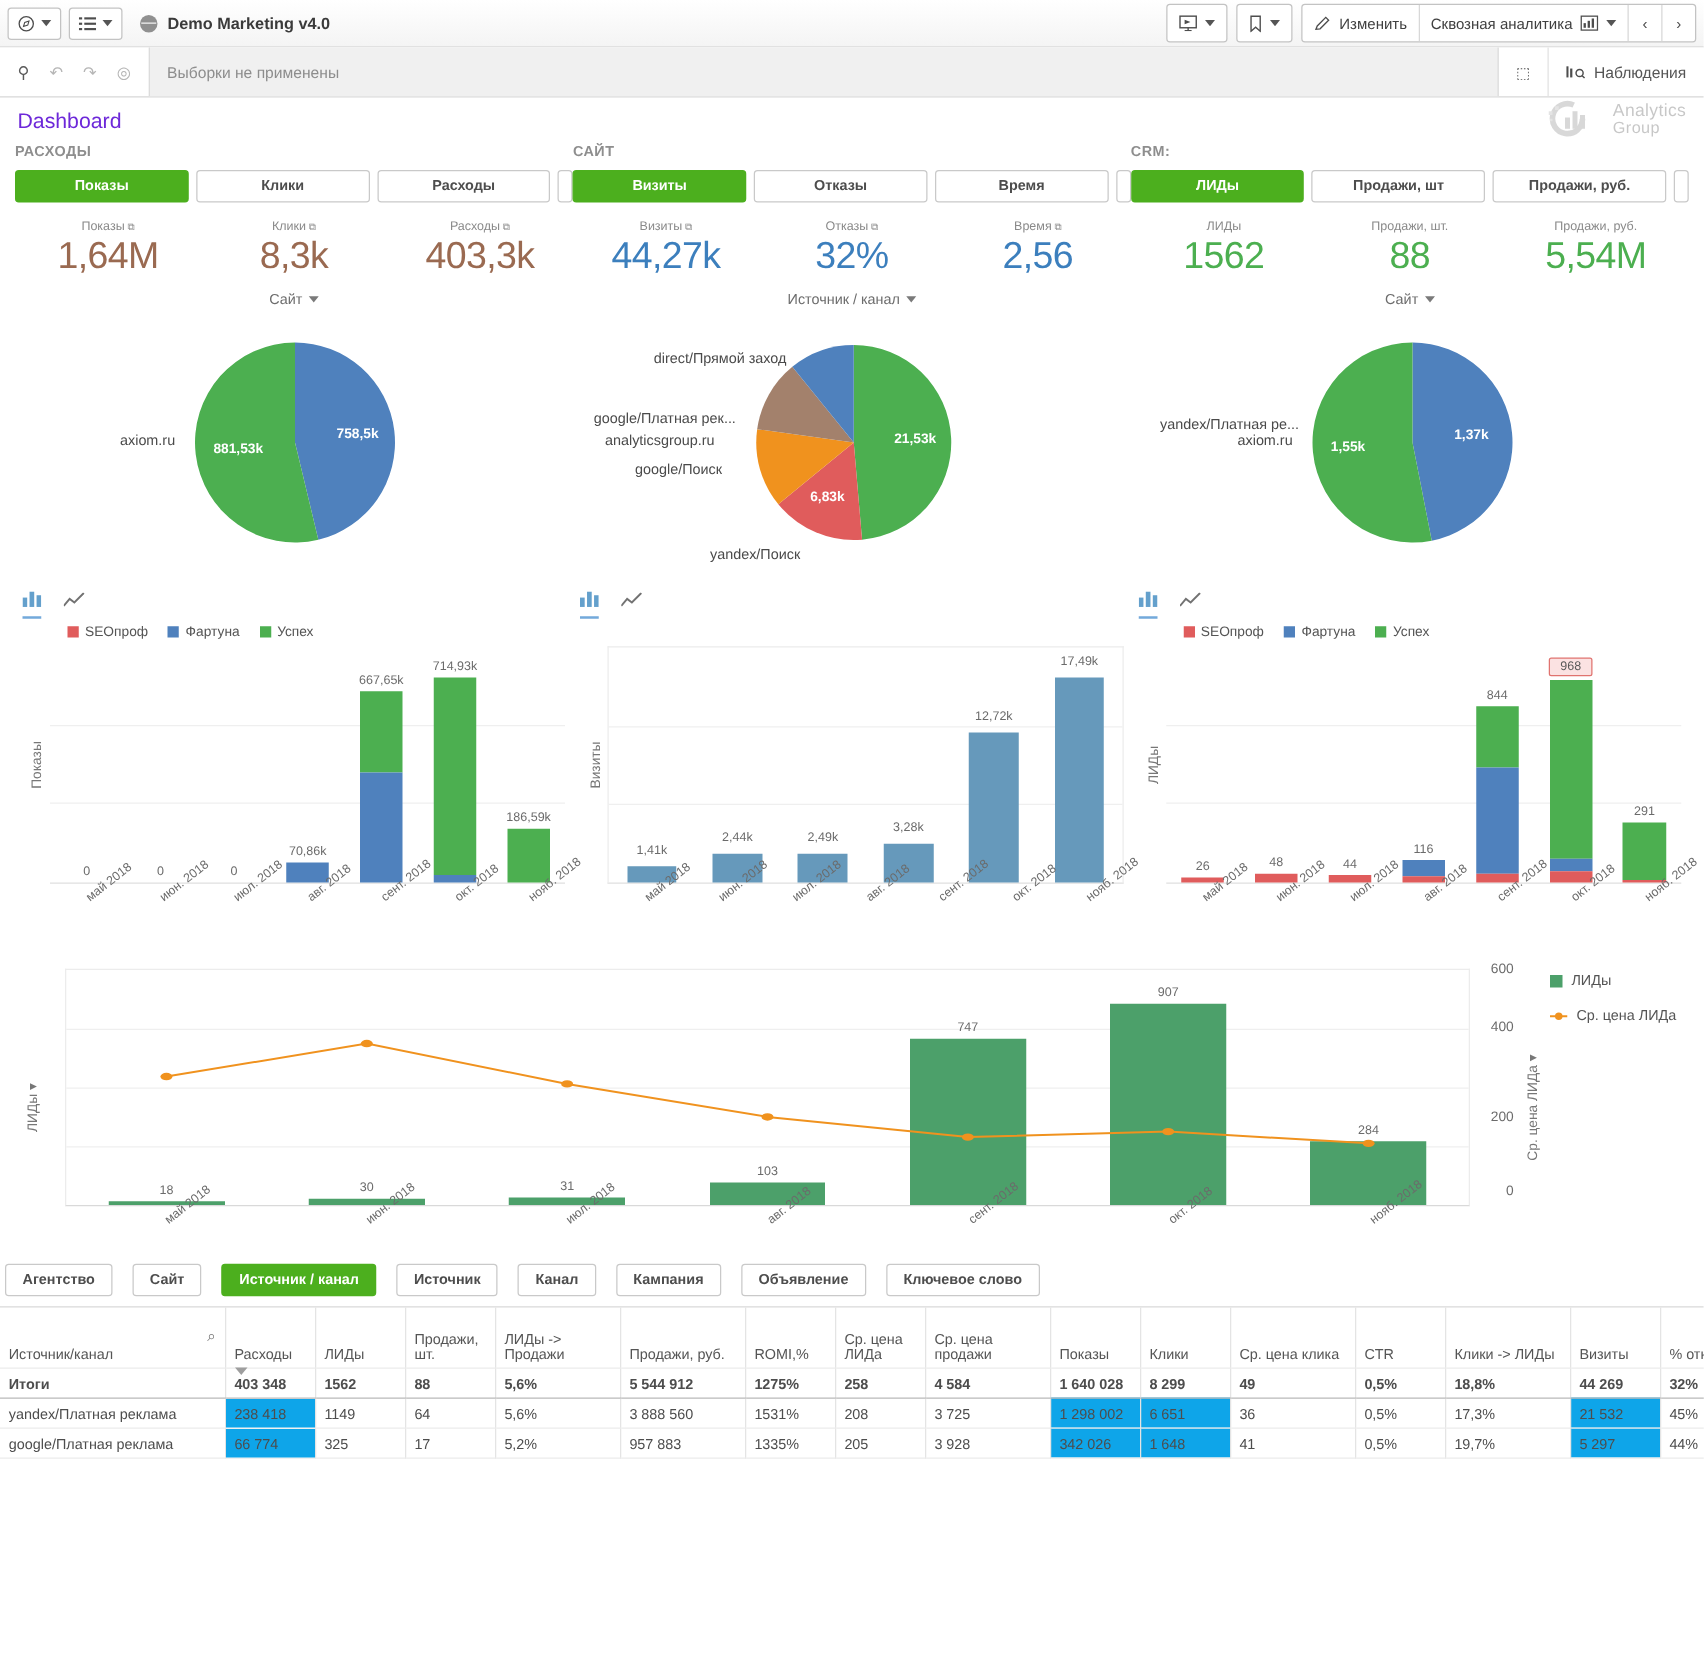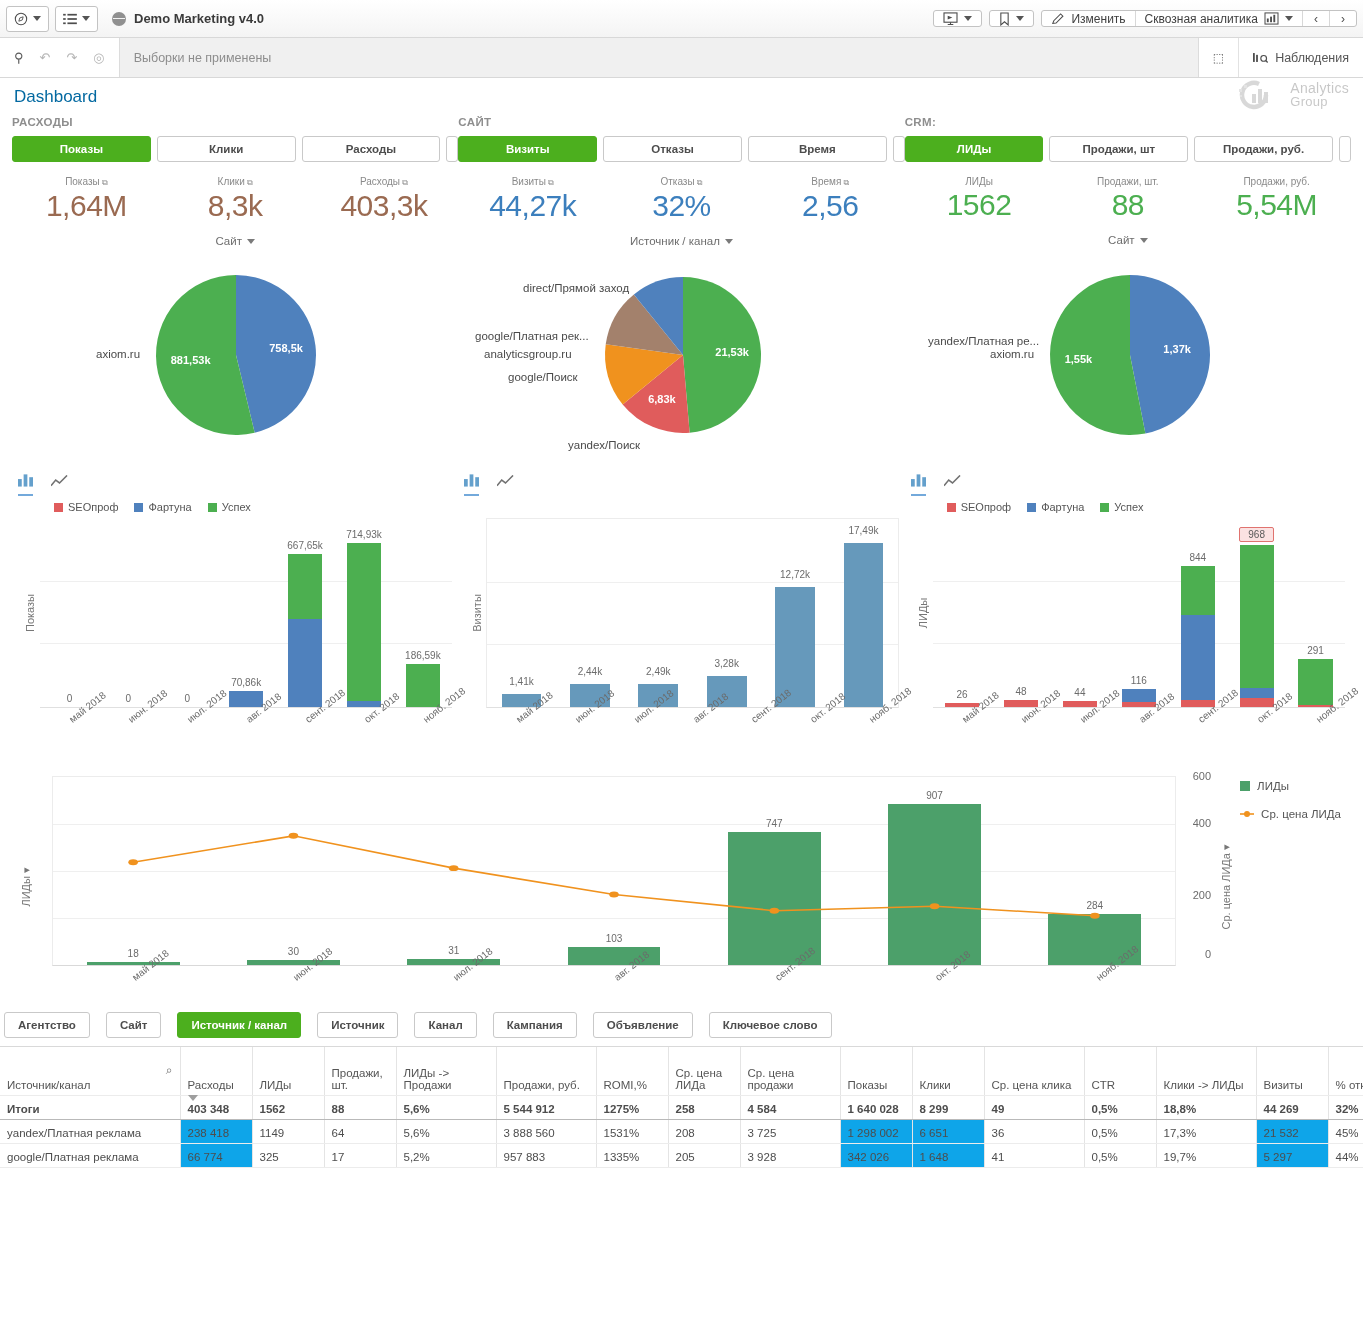--- a/index.html
+++ b/index.html
@@ -22,38 +22,38 @@
   .tb-btn {
     height:26px; border:1px solid #c3c3c3; background:#fff; border-radius:3px;
     display:flex; align-items:center; gap:5px; padding:0 7px; margin-right:6px;
     font-size:12px; color:#4d4d4d; cursor:pointer;
   }
   .caret { width:0;height:0;border-left:4px solid transparent;border-right:4px solid transparent;border-top:5px solid #555; }
   .app-title { display:flex;align-items:center;gap:8px; font-size:13px; font-weight:bold; color:#3a3a3a; margin-left:8px;}
   .globe { width:14px;height:14px;border-radius:50%;background:#909090; position:relative;}
   .globe:after{content:"";position:absolute;left:1px;right:1px;top:6px;height:1.5px;background:#f2f2f2;}
   .toolbar-right { margin-left:auto; display:flex; align-items:center; }
-  .grp { display:flex; align-items:center; border:1px solid #c3c3c3; border-radius:3px; background:#fff; height:17px; margin-left:7px; overflow:hidden;}
+  .grp { display:flex; align-items:center; border:1px solid #c3c3c3; border-radius:3px; background:#fff; height:31px; margin-left:7px; overflow:hidden;}
   .grp > div { display:flex;align-items:center;gap:6px; padding:0 9px; height:100%; border-right:1px solid #d8d8d8; cursor:pointer; font-size:12px;}
   .grp > div:last-child{border-right:none;}
   .nav-arrow { font-size:15px; color:#4d4d4d; padding:0 11px !important;}
 
   
   .selbar { height:40px; display:flex; align-items:center; border-bottom:1px solid #d8d8d8; background:#fff;}
   .selbar .icons { display:flex; gap:16px; padding:0 14px; color:#b6b6b6; font-size:13px;}
   .selbar .icons .en { color:#5a5a5a; }
   .selbox { flex:1; height:100%; background:#f0f0f0; border-left:1px solid #dcdcdc; border-right:1px solid #dcdcdc;
             display:flex;align-items:center;padding:0 14px;color:#8d8d8d;font-size:12.5px;}
   .selbar .rightbits{display:flex;align-items:center;height:100%;}
   .selbar .rightbits .cell{display:flex;align-items:center;gap:6px;padding:0 14px;height:100%;border-right:1px solid #e2e2e2;color:#555;}
   .selbar .rightbits .cell:last-child{border-right:none;font-size:12.5px;}
 
   
   .sheet-head { height:38px; display:flex; align-items:center; padding:0 14px; position:relative;}
-  .sheet-title { font-size:17px; color:#0369a1; font-weight:normal;}
+  .sheet-title { font-size:17px; color:#6d28d9; font-weight:normal;}
   .logo { position:absolute; right:14px; top:2px; display:flex; align-items:center; gap:6px; opacity:.55;}
   .logo-txt { font-size:14px; color:#9b9b9b; line-height:13px; letter-spacing:.3px;}
   .logo-txt small{display:block;font-size:13px;}
 
   
   .kpirow { display:flex; padding:0 12px; gap:0; }
   .kpigroup { width:447px; margin-right:0; position:relative;}
   .kpigroup + .kpigroup { margin-left:0; }
   .grouptitle { font-size:11.5px; font-weight:bold; color:#8e8e8e; letter-spacing:.4px; margin-bottom:8px;}
   .segbtns { display:flex; gap:6px; }

